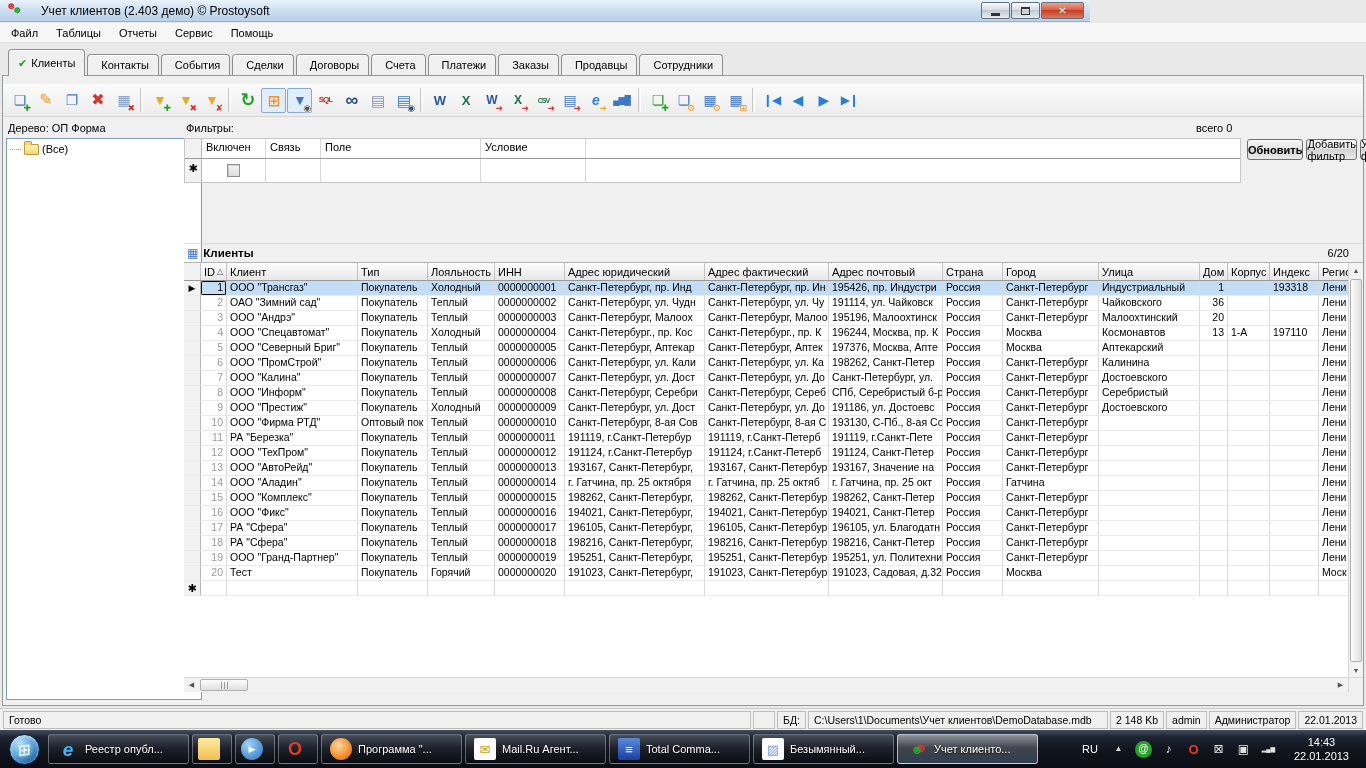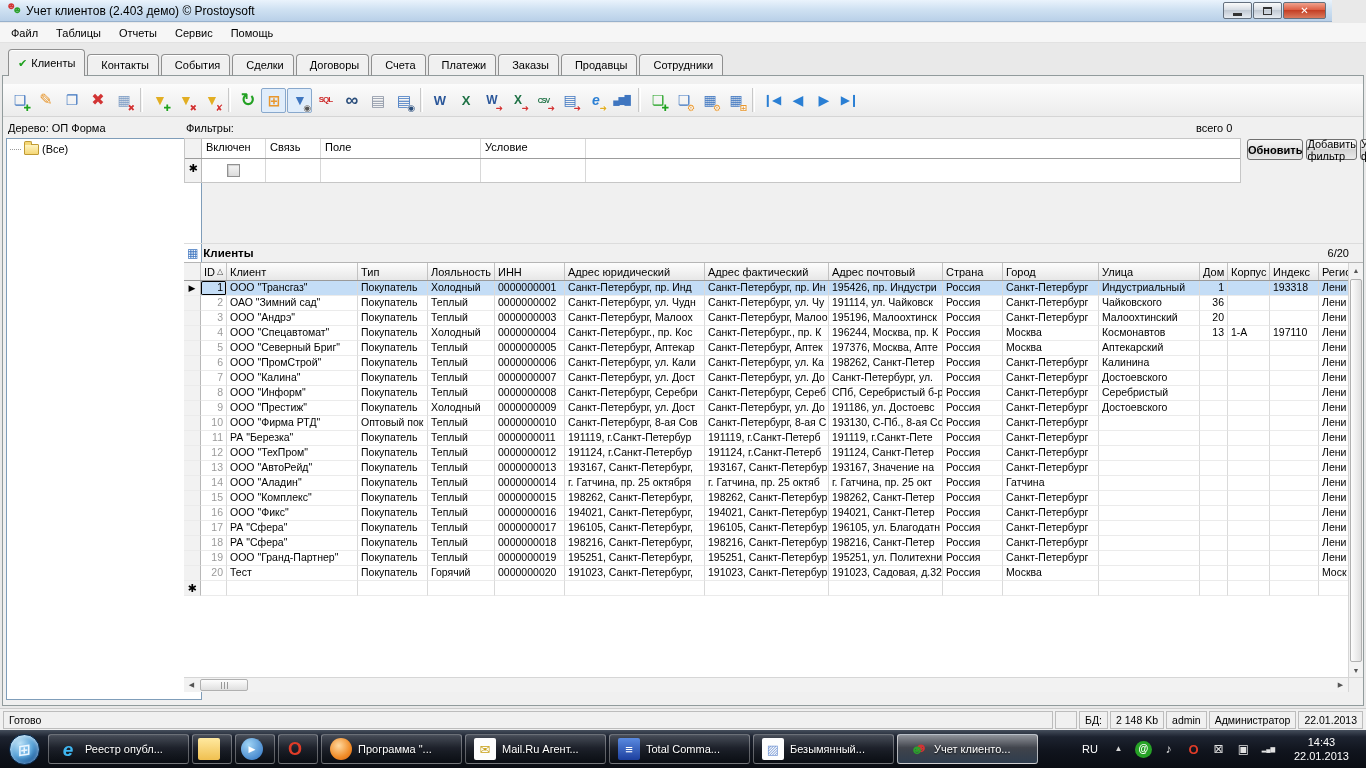--- a/index.html
+++ b/index.html
@@ -1,21 +1,21 @@
 <!DOCTYPE html>
 <html><head>
 <meta charset="utf-8">
 <style>
   *{box-sizing:border-box;margin:0;padding:0}
   html,body{width:1366px;height:768px;overflow:hidden}
   body{position:relative;background:#e9e9e9;font-family:"Liberation Sans","DejaVu Sans",sans-serif;font-size:11px;color:#000}
   .abs{position:absolute}
 
   
-  #titlebar{left:0;top:0;width:1332px;height:22px;background:linear-gradient(#eaf3fc,#cfe1f2 45%,#b9d0e8);border-bottom:1px solid #98b1cc;display:flex;align-items:center;gap:4px;padding:0 6px}
+  #titlebar{left:0;top:0;width:1090px;height:22px;background:linear-gradient(#eaf3fc,#cfe1f2 45%,#b9d0e8);border-bottom:1px solid #98b1cc;display:flex;align-items:center;gap:19px;padding:0 6px}
   .app-ico{width:16px;height:15px;position:relative}
   .app-ico::before{content:"☻";position:absolute;left:0;top:-2px;font-size:10px;color:#d23434;line-height:1}
   .app-ico::after{content:"☻";position:absolute;left:6px;top:2px;font-size:10px;color:#2ca02c;line-height:1}
   #title{font-size:12px}
   .winbtns{margin-left:auto;display:flex;gap:1px;align-self:flex-start;padding-top:2px}
   .wbtn{width:29px;height:17px;border:1px solid #64707e;border-radius:2px;background:linear-gradient(#fbfbfb,#d7dde4 45%,#bfc7d2 45%,#e6ebf1);display:flex;align-items:center;justify-content:center;color:#222}
   .minbar{width:9px;height:3px;background:#333;margin-top:7px}
   .maxbox{width:9px;height:8px;border:1px solid #333;border-top-width:2px}
   .wbtn.close{width:43px;background:linear-gradient(#f0a28e,#dd5f45 45%,#c23a20 45%,#da7a5e);color:#fff;font-size:10px;font-weight:700}
 
@@ -823,20 +823,21 @@
     <span class="vthumb"></span>
     <span class="sarr">▼</span>
   </div>
   <div class="scorner"></div>
 </div>
 
 <div class="abs" id="statusbar">
   <span class="spanel" id="sp-status">Готово</span>
   <span class="spanel" id="sp-blank"></span>
   <span class="spanel">БД:</span>
+  <span class="spanel" id="sp-dbpath">C:\Users\1\Documents\Учет клиентов\DemoDatabase.mdb</span>
   <span class="spanel">2 148 Kb</span>
   <span class="spanel">admin</span>
   <span class="spanel">Администратор</span>
   <span class="spanel">22.01.2013</span>
 </div>
 
 <div class="abs" id="taskbar">
   <div id="startbtn">
       <span class="orb"></span>
     </div>

